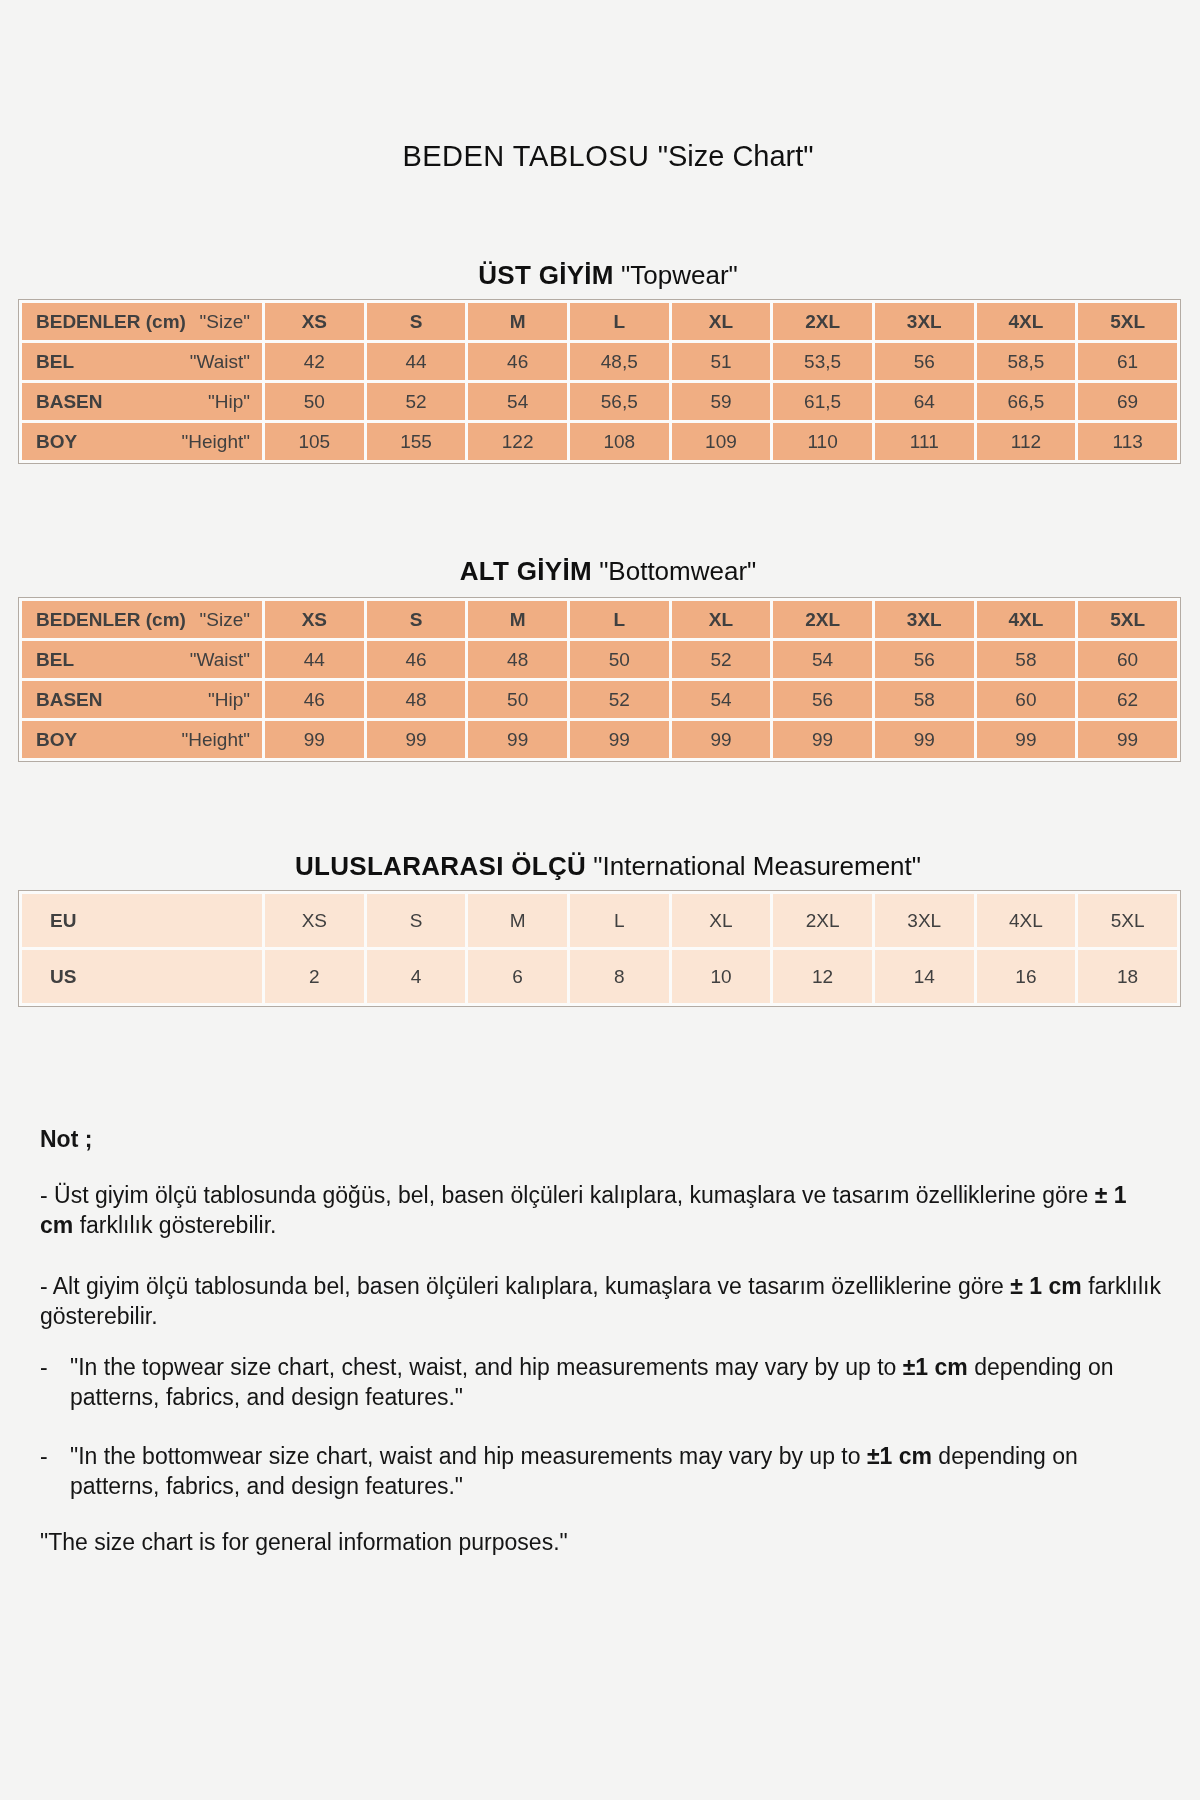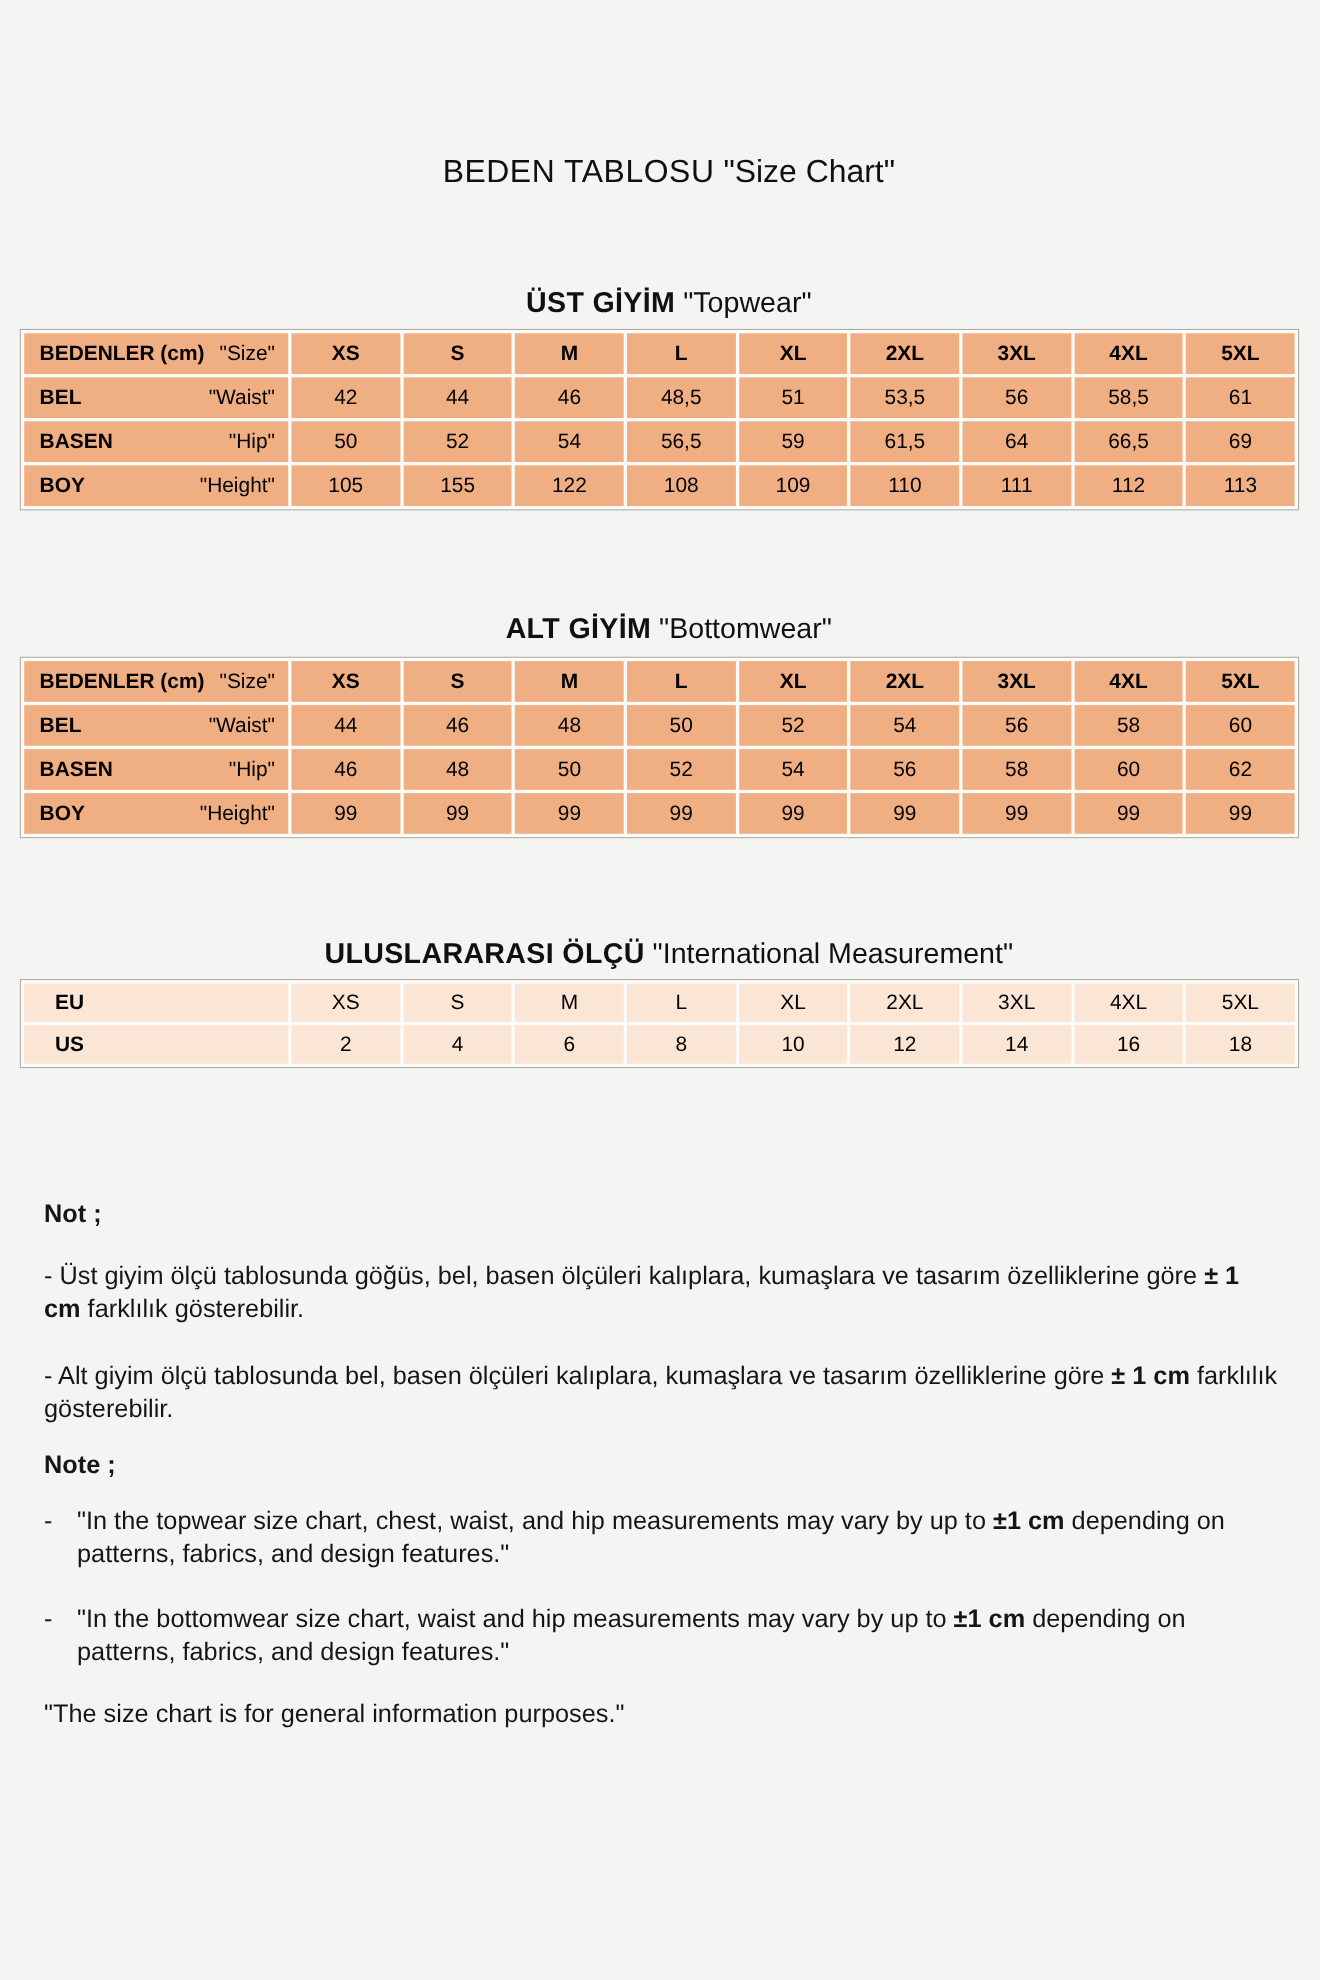--- a/index.html
+++ b/index.html
@@ -45,21 +45,21 @@
   #bottomwear-title    { margin-top: 90px; }
   #international-title { margin-top: 87px; }
 
   
   .size-table {
     border-collapse: separate;
     border-spacing: 3px;
     width: 1163px;
     table-layout: fixed;
     font-size: 19px;
-    color: #000000;
+    color: #404040;
     border: 1px solid #b3aba3;
     background: #fbfbfa;
   }
   #topwear-table       { margin-top: 7px; }
   #bottomwear-table    { margin-top: 9px; }
   #international-table { margin-top: 7px; }
 
   .size-table td {
     background: #f0ae83;
     height: 37px;
@@ -75,21 +75,21 @@
     display: flex;
     justify-content: space-between;
     align-items: baseline;
     padding: 0 12px 0 14px;
     white-space: nowrap;
   }
   .lbl-tr { font-weight: bold; }
   .lbl-en { font-weight: normal; }
 
   
-  .intl td { background: #fbe5d4; height: 35px; font-weight: normal; }
+  .intl td { background: #fbe5d4; height: 53px; font-weight: normal; }
   .intl td.label-cell { padding-left: 28px; font-weight: bold; }
 
   
   .note-block { color: #151515; font-size: 23px; line-height: 30px; }
   .heading { font-weight: bold; }
 
   #not-heading   { margin: 117px 20px 0 22px; }
   #tr-note-1     { margin: 26px 20px 0 22px; }
   #tr-note-2     { margin: 31px 20px 0 22px; }
   #tr-general    { margin: 33px 20px 0 22px; }
@@ -344,21 +344,20 @@
 
     <div class="note-block" id="tr-note-1">
       <span>- Üst giyim ölçü tablosunda göğüs, bel, basen ölçüleri kalıplara, kumaşlara ve tasarım özelliklerine göre </span><b class="seg">± 1 cm</b><span> farklılık gösterebilir.</span>
     </div>
 
     <div class="note-block" id="tr-note-2">
       <span>- Alt giyim ölçü tablosunda bel, basen ölçüleri kalıplara, kumaşlara ve tasarım özelliklerine göre </span><b class="seg">± 1 cm</b><span> farklılık gösterebilir.</span>
     </div>
 
 
-    <div class="note-block heading" id="note-heading">Note ;</div>
 
     <div class="note-block bullet" id="en-bullet-1">
       <span class="marker">-</span>
       <span class="btext"><span>"In the topwear size chart, chest, waist, and hip measurements may vary by up to </span><b class="seg">±1 cm</b><span> depending on patterns, fabrics, and design features."</span></span>
     </div>
 
     <div class="note-block bullet" id="en-bullet-2">
       <span class="marker">-</span>
       <span class="btext"><span>"In the bottomwear size chart, waist and hip measurements may vary by up to </span><b class="seg">±1 cm</b><span> depending on patterns, fabrics, and design features."</span></span>
     </div>

